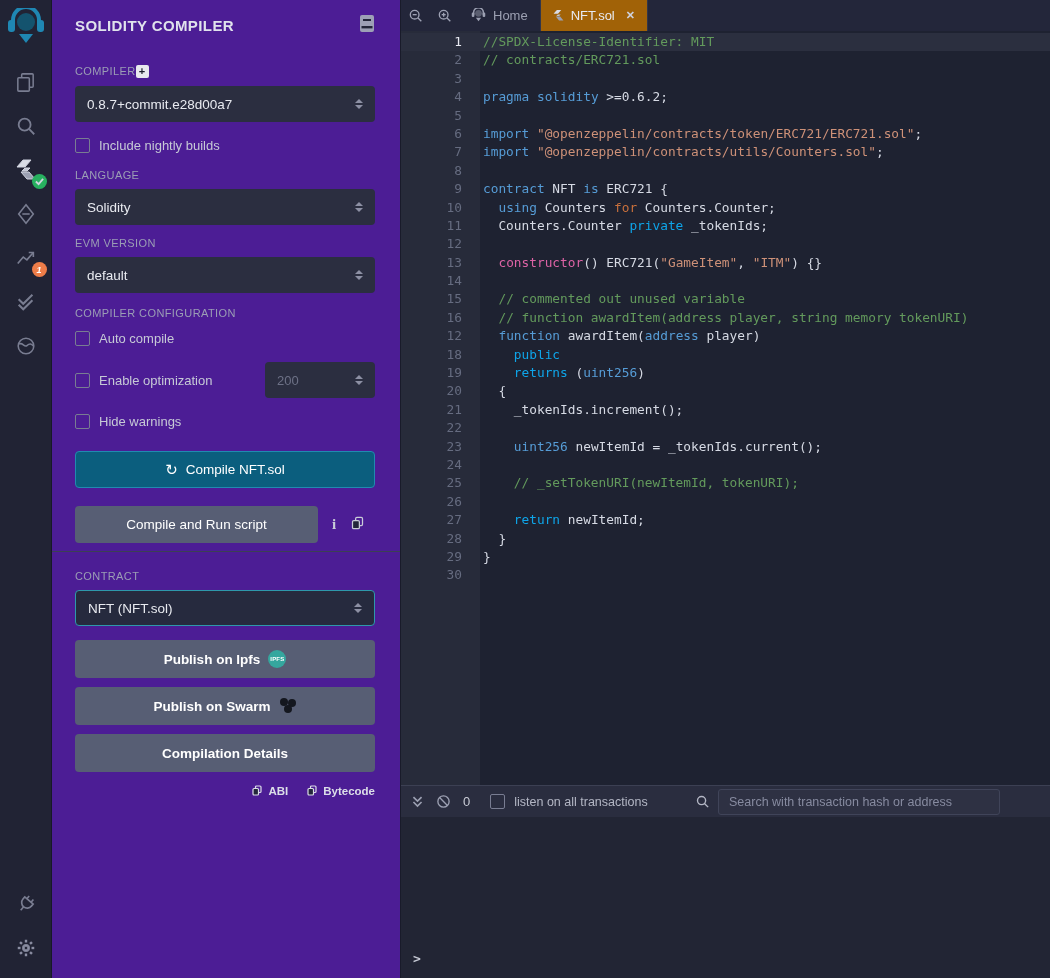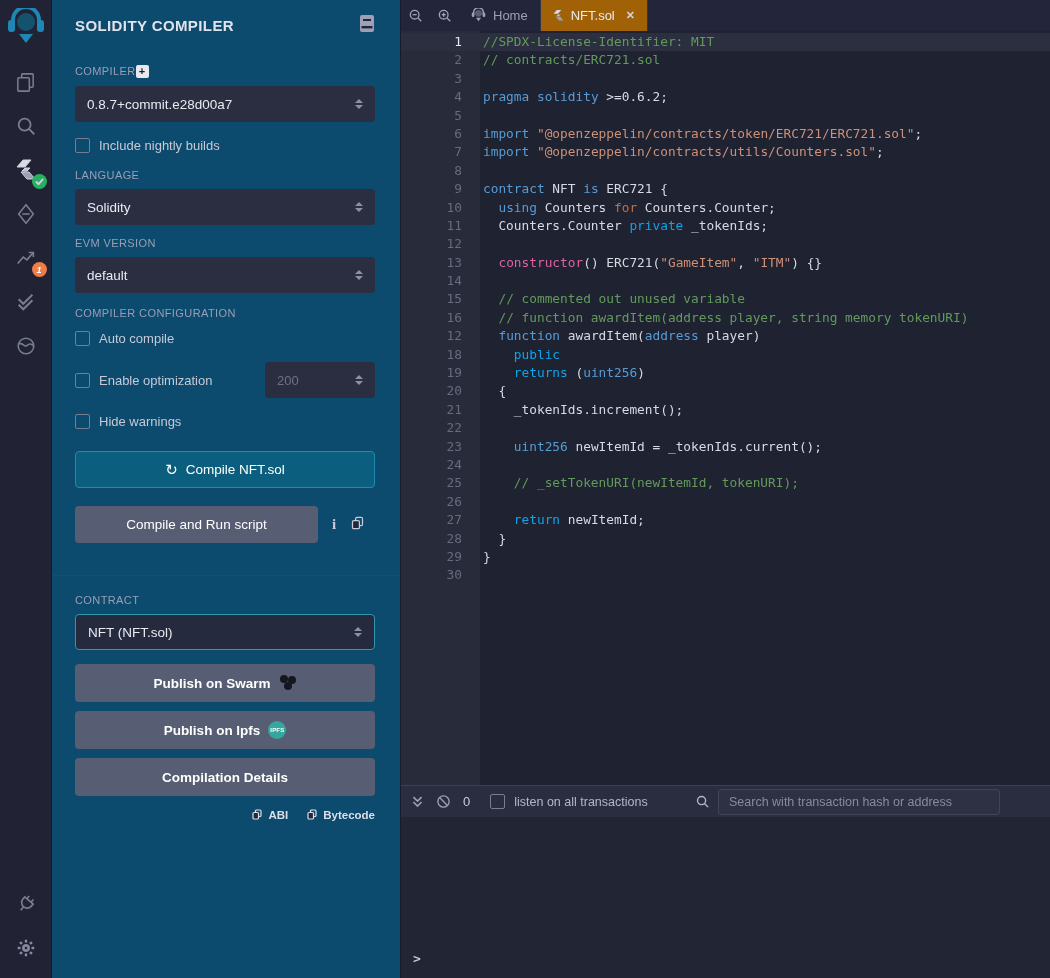--- a/index.html
+++ b/index.html
@@ -11,40 +11,40 @@
   .rail .logo { width:38px; height:40px; margin-bottom:12px; }
   .rail-icon { width:52px; height:44px; display:flex; align-items:center; justify-content:center; position:relative; cursor:pointer; }
   .rail-icon svg { stroke:#797d91; }
   .rail-icon.active svg { stroke:#cfd2de; }
   .rail-spacer { flex:1; }
   .badge { position:absolute; right:5px; bottom:3px; width:15px; height:15px; border-radius:50%; display:flex; align-items:center; justify-content:center; font-size:9px; color:#fff; }
   .badge.green { background:#27b05f; }
   .badge.orange { background:#ee7d49; font-style:italic; font-weight:bold; }
 
   
-  .panel { width:349px; flex-shrink:0; background:#0c4a6e; border-right:1px solid #191b2a; padding:14px 25px 0 23px; display:flex; flex-direction:column; }
+  .panel { width:349px; flex-shrink:0; background:#4c1d95; border-right:1px solid #191b2a; padding:14px 25px 0 23px; display:flex; flex-direction:column; }
   .panel-header { display:flex; justify-content:space-between; align-items:center; margin-bottom:28px; }
   .panel-title { font-size:15px; font-weight:600; letter-spacing:.4px; color:#e0e2ec; }
   .sec-label { font-size:11px; color:#9b9eb5; letter-spacing:.4px; margin-bottom:8px; display:flex; gap:0; }
   .plusbox { width:13px; height:13px; background:#e8e9ee; color:#1b1d2b; border-radius:2px; font-size:11px; font-weight:bold; line-height:12px; text-align:center; cursor:pointer; }
   .select { height:36px; background:#2b2e40; border-radius:4px; display:flex; align-items:center; justify-content:space-between; padding:0 12px; color:#e8eaf0; font-size:13.5px; margin-bottom:16px; cursor:pointer;gap:21px; }
   .select.contract { background:#262a3e; border:1px solid #2e98ab; margin-bottom:14px; }
   .sorter { display:flex; flex-direction:column; align-items:center; }
   .sorter b { width:0; height:0; border:4px solid transparent; display:block; }
   .sorter b.up { border-bottom-color:#8d90a4; margin-bottom:2px; }
   .sorter b.dn { border-top-color:#8d90a4; }
   .cb-row { display:flex; align-items:center; gap:9px; }
   .cb { width:15px; height:15px; border:1px solid #797d92; border-radius:2px; flex-shrink:0; cursor:pointer; }
   .cb-label { font-size:13px; color:#c6c9d6; }
   .mb16{margin-bottom:16px;} .mb14{margin-bottom:14px;} .mb12{margin-bottom:12px;} .mb22{margin-bottom:22px;}
   .opt-row { display:flex; align-items:center; justify-content:space-between; margin-bottom:16px; }
   .runs { width:110px; height:36px; background:#2b2e40; border-radius:4px; display:flex; align-items:center; justify-content:space-between; padding:0 12px; color:#6d7186; font-size:13px; }
   .btn { border-radius:4px; display:flex; align-items:center; justify-content:center; gap:8px; color:#fff; font-size:13.5px; cursor:pointer; }
   .btn-compile { height:37px; background:#0b5e7e; border:1px solid #218ab0; margin-bottom:18px; }
-  .runscript-row { display:flex; align-items:center; gap:14px; margin-bottom:28px; }
+  .runscript-row { display:flex; align-items:center; gap:14px; margin-bottom:4px; }
   .btn-runscript { height:37px; width:243px; background:#575e74; }
   .refresh-glyph { font-size:15px; line-height:1; }
   .info-i { font-family:"Liberation Serif",serif; font-weight:bold; font-size:15px; color:#c9ccd8; cursor:pointer; }
   .divider { height:1px; background:#3c4053; margin:4px -25px 18px -23px; }
   .btn-slate { height:38px; background:#575e74; font-weight:600; }
   .ipfs-badge { width:18px; height:18px; border-radius:50%; background:#35a79e; color:#fff; font-size:6px; font-weight:bold; display:flex; align-items:center; justify-content:center; letter-spacing:.2px; }
   .swarm-ic { position:relative; width:18px; height:16px; }
   .swarm-ic i { position:absolute; width:8px; height:8px; border-radius:50%; background:#14171f; }
   .swarm-ic i:nth-child(1){left:1px;top:0;} .swarm-ic i:nth-child(2){left:9px;top:1px;} .swarm-ic i:nth-child(3){left:5px;top:7px;}
   .abi-row { display:flex; justify-content:flex-end; gap:18px; margin-top:12px; align-items:center; }
@@ -269,30 +269,30 @@
       </div>
     <div class="select contract">
       <span>NFT (NFT.sol)</span>
       <span class="sorter">
           <b class="up"></b>
           <b class="dn"></b>
         </span>
     </div>
 
     <div class="btn btn-slate" style="margin-bottom:9px;">
+      <span>Publish on Ipfs</span>
+      <span class="ipfs-badge">IPFS</span>
+    </div>
+    <div class="btn btn-slate" style="margin-bottom:9px;">
       <span>Publish on Swarm</span>
       <span class="swarm-ic">
           <i></i>
           <i></i>
           <i></i>
         </span>
-    </div>
-    <div class="btn btn-slate" style="margin-bottom:9px;">
-      <span>Publish on Ipfs</span>
-      <span class="ipfs-badge">IPFS</span>
     </div>
     <div class="btn btn-slate">
       <span>Compilation Details</span>
     </div>
 
     <div class="abi-row">
       <span class="abi-item">
         <svg width="12" height="13" viewBox="0 0 24 24" fill="none" stroke="#dcdee8" stroke-width="2.4">
             <rect x="9" y="3" width="11" height="13" rx="2"></rect>
             <rect x="4" y="8" width="11" height="13" rx="2" fill="#23263a"></rect>

